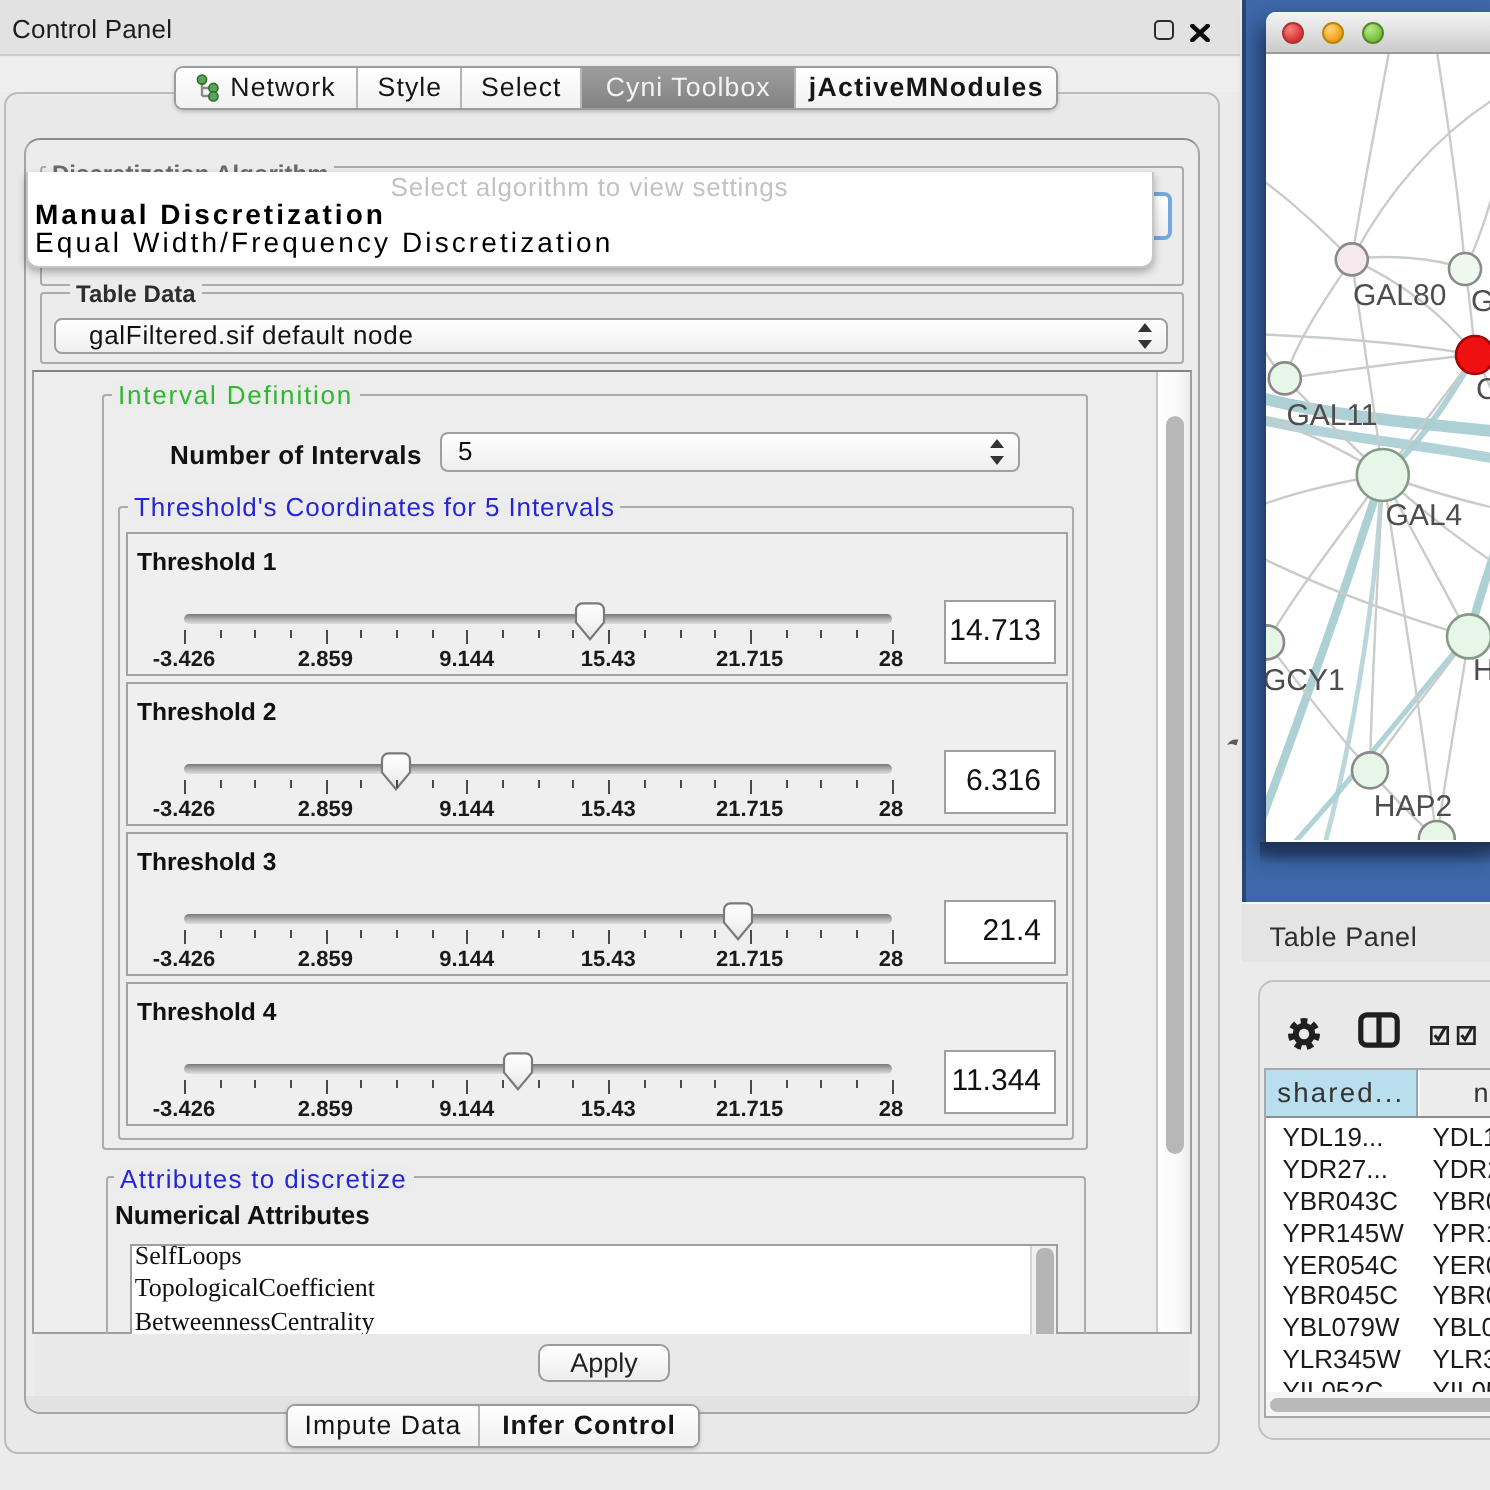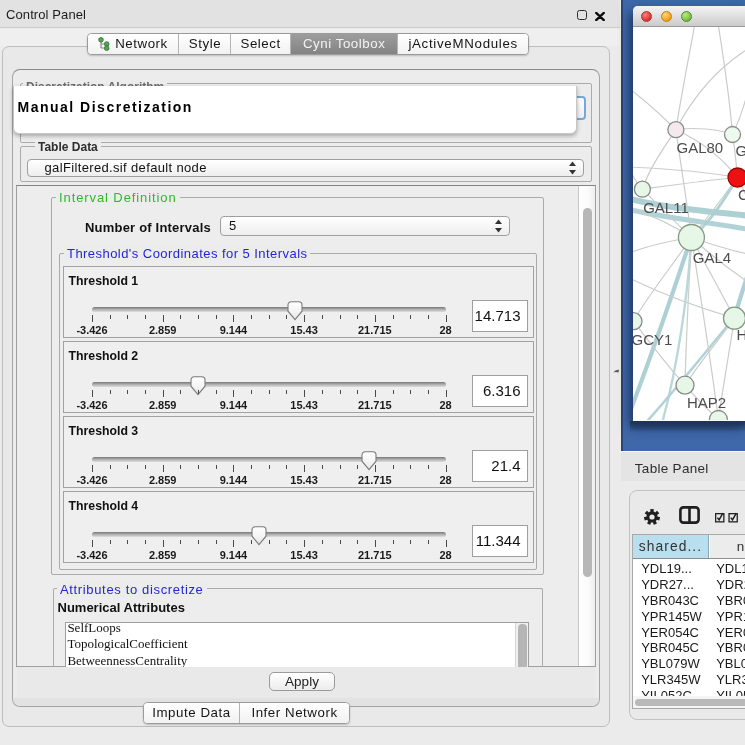--- a/index.html
+++ b/index.html
@@ -11,21 +11,21 @@
 #titlebar .t { position:absolute; left:6px; top:7px; font-size:13px; letter-spacing:0.1px; color:#1c1c1c; }
 #floatbtn { left:577px; top:9.5px; width:9.5px; height:10px; border:1.6px solid #2c2c2c; border-radius:2.5px; }
 #tabrowbg { left:0; top:29px; width:620px; height:17px; background:#efefef; }
 #outerpanel { left:2px; top:46px; width:608px; height:681px; background:#e9e9e9; border:1px solid #bdbdbd; border-radius:7px; }
 #innerpanel { left:12px; top:69px; width:588px; height:638px; background:#ececec; border:1px solid #a5a5a5; border-top-color:#8b8b8b; border-radius:8px; }
 
 
 .seg { position:absolute; display:flex; box-shadow:0 1px 2px rgba(0,0,0,0.2); border:1px solid #9b9b9b; border-radius:4.5px; background:#fff; overflow:hidden; }
 #toptabs { left:86.6px; top:32.5px; height:22px; }
 .seg .s { height:100%; display:flex; align-items:center; justify-content:center; font-size:13.3px; letter-spacing:0.55px; color:#151515; background:linear-gradient(#ffffff,#f1f1f1); border-right:1px solid #b4b4b4; }
-.seg .s:last-child { border-right:none; }
+.seg .s:last-child { border-right:none;font-weight:bold; }
 .seg .sel { background:linear-gradient(#9d9d9d,#838383); color:#f3f3f3; }
 
 
 #bottabs { left:142.7px; top:702px; height:21.5px; }
 
 
 .group { position:absolute; border:1px solid #ababab; border-radius:2px; }
 .glabel { position:absolute; font-size:13px; background:#ececec; padding:0 3px; white-space:nowrap; }
 
 
@@ -306,38 +306,40 @@
   <div id="attsb">
       <div class="th"></div>
     </div>
 </div>
 <div class="abs" style="left:16.5px;top:666.5px;width:578px;height:31px;background:#e9e9e9"></div>
 <div id="applybtn" class="abs">Apply</div>
 <div id="innerbottom" class="abs"></div>
 
 <div id="bottabs" class="seg">
   <div class="s" style="width:96.6px">Impute Data</div>
-  <div class="s" style="width:108.5px">Infer Network</div>
+  <div class="s" style="width:108.5px">Infer Control</div>
 </div>
 
 <div id="toptabs" class="seg">
   <div class="s" style="width:91.8px"><svg width="12" height="14" viewBox="0 0 12 14" style="margin-right:5px">
         <path d="M3,3 V11 M3,7 L8,7 M3,11 L8,11" stroke="#8a8a8a" stroke-width="1.2" fill="none"></path>
         <circle cx="3" cy="2.8" r="2.3" fill="#57a657" stroke="#2e6b2e" stroke-width="0.8"></circle>
         <circle cx="8.7" cy="7" r="2.3" fill="#57a657" stroke="#2e6b2e" stroke-width="0.8"></circle>
         <circle cx="8.7" cy="11.2" r="2.3" fill="#57a657" stroke="#2e6b2e" stroke-width="0.8"></circle>
       </svg>Network</div>
   <div class="s" style="width:52.1px">Style</div>
   <div class="s" style="width:59.3px">Select</div>
   <div class="s sel" style="width:107.7px">Cyni Toolbox</div>
   <div class="s" style="width:129.4px;letter-spacing:0.7px">jActiveMNodules</div>
 </div>
 
 <div id="popup" class="abs">
+  <div class="p1">Select algorithm to view settings</div>
   <div class="p2">Manual Discretization</div>
+  <div class="p3">Equal Width/Frequency Discretization</div>
 </div>
 
 <svg class="abs" style="left:612.5px;top:368px" width="7" height="7" viewBox="0 0 7 7">
     <path d="M0.5,4.5 Q2.2,1.2 6.2,1.8 L5.2,4.8 Q3,3.4 0.5,4.5 Z" fill="#5c5c5c"></path>
   </svg>
 
 <div id="desktop" class="abs"></div>
 <div id="netwin" class="abs">
   <div id="nettitle">
     <div class="light" style="left:8.8px;background:radial-gradient(circle at 35% 30%,#f7827e,#dd3d3b 60%,#b02422);border:0.5px solid #a33;"></div>

